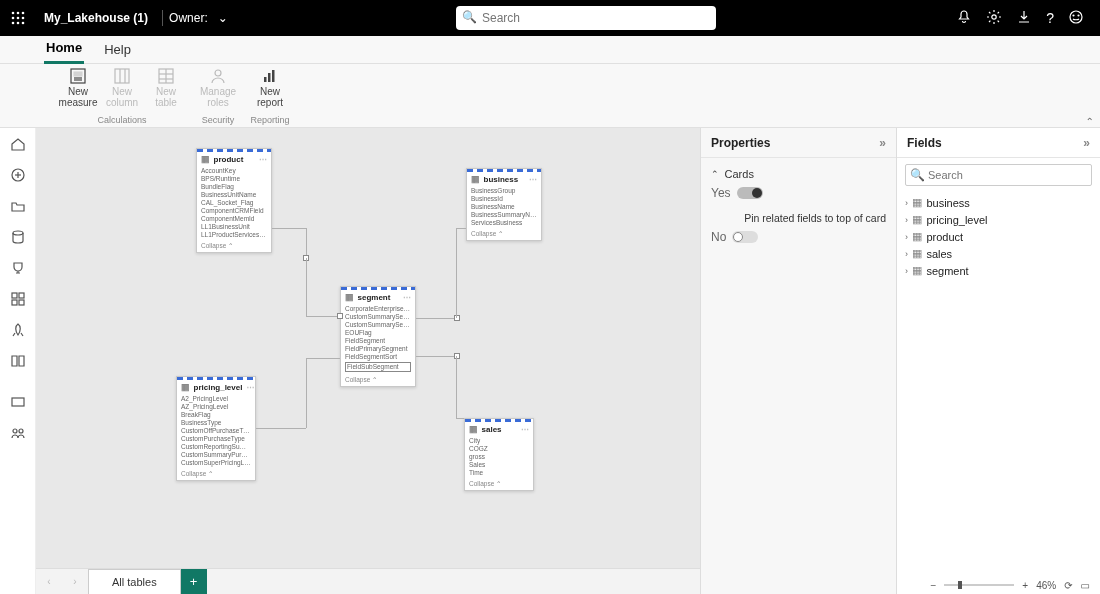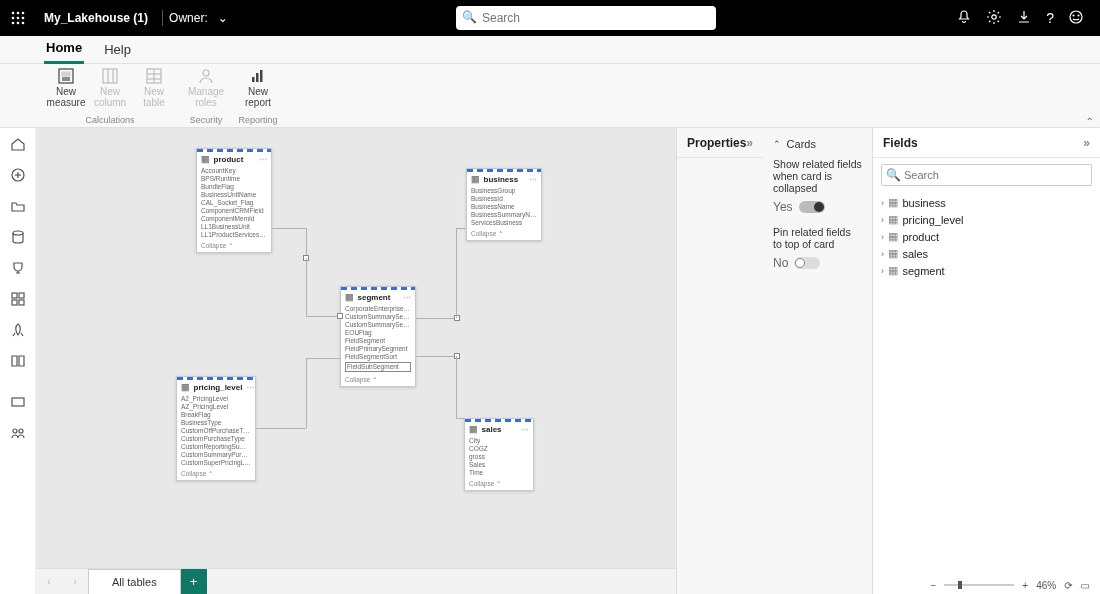--- a/index.html
+++ b/index.html
@@ -17,21 +17,21 @@
   .topbar .search .icon { position:absolute; left:6px; top:4px; color:#888;}
   .topbar .right { display:flex; gap:14px; padding:0 16px; align-items:center;}
   .topbar .right span { cursor:pointer; }
 
   
   .tabrow { height:28px; display:flex; align-items:flex-end; border-bottom:1px solid #e0e0e0; padding-left:44px; gap:18px; font-size:13px; background:#f8f8f8;}
   .tabrow .tab { padding:16px 2px 6px; cursor:pointer; color:#333; }
   .tabrow .tab.active { color:#000; font-weight:600; border-bottom:3px solid #117865; margin-bottom:-1px;}
 
   
-  .ribbon { height:64px; background:#f8f8f8; border-bottom:1px solid #e0e0e0; display:flex; padding-left:40px; position:relative;}
+  .ribbon { height:64px; background:#f8f8f8; border-bottom:1px solid #e0e0e0; display:flex; padding-left:52px; position:relative;}
   .rgroup { display:flex; flex-direction:column; align-items:center; border-right:0px; padding:0 6px;}
   .rgroup .btns { display:flex; gap:4px;}
   .rbtn { width:40px; display:flex; flex-direction:column; align-items:center; justify-content:center; font-size:10px; color:#444; cursor:pointer; padding:2px 0;}
   .rbtn.disabled { color:#bbb; cursor:default;}
   .rbtn .ic { height:20px; display:flex; align-items:center; justify-content:center; font-size:16px;}
   .rbtn .lbl { line-height:11px; text-align:center; }
   .rgroup .gl { font-size:9px; color:#888; margin-top:auto; padding-bottom:2px;}
   .ribbon .collapse { position:absolute; right:6px; bottom:0; font-size:10px; color:#666; cursor:pointer;}
 
   
@@ -56,36 +56,36 @@
   .rel { position:absolute; border-color:#b0b0b0; border-style:solid; border-width:0;}
   .node { position:absolute; width:6px; height:6px; background:#fff; border:1px solid #888;}
 
   
   .btabs { height:26px; background:#f3f3f3; border-top:1px solid #ddd; display:flex; align-items:stretch;}
   .btabs .nav { width:26px; display:flex; align-items:center; justify-content:center; color:#bbb; font-size:10px; cursor:pointer;}
   .btabs .btab { background:#fff; border:1px solid #ccc; border-bottom:none; display:flex; align-items:center; padding:0 23px; font-size:11px; color:#333;}
   .btabs .add { width:26px; background:#117865; color:#fff; display:flex; align-items:center; justify-content:center; cursor:pointer; font-size:13px;}
 
   
-  .rpane { width:196px; background:#f7f7f7; border-left:1px solid #ddd; display:flex; flex-direction:row; font-size:11px;}
+  .rpane { width:196px; background:#f7f7f7; border-left:1px solid #ddd; display:flex; flex-direction:column; font-size:11px;text-align:right;}
   .rpane .phdr { height:30px; display:flex; align-items:center; padding:0 10px; font-weight:600; font-size:12px; color:#222; border-bottom:1px solid #e5e5e5;}
   .rpane .phdr .exp { margin-left:auto; color:#888; cursor:pointer;}
   .sect { padding:6px 10px; }
   .sect .shdr { display:flex; align-items:center; gap:6px; font-size:11px; color:#333; padding:4px 0;}
   .sect .shdr .chev { font-size:9px;}
   .sect .opt { font-size:10.5px; color:#333; padding:4px 0;}
   .toggle { display:flex; align-items:center; gap:6px; padding:2px 0 8px;}
   .toggle .lbl { font-size:12px; color:#666;}
   .sw { width:26px; height:12px; border-radius:6px; background:#bbb; position:relative; cursor:pointer;}
   .sw .knob { position:absolute; width:10px; height:10px; border-radius:50%; background:#555; top:1px;}
   .sw.on .knob { right:1px; background:#333;}
   .sw.off .knob { left:1px; background:#fff; border:1px solid #888;}
   .sw.off { background:#ddd;}
 
-  .fpane { width:228px; background:#fff; border-left:1px solid #ddd; display:flex; flex-direction:column;}
+  .fpane { width:204px; background:#fff; border-left:1px solid #ddd; display:flex; flex-direction:column;}
   .fpane .phdr { height:30px; display:flex; align-items:center; padding:0 10px; font-weight:600; font-size:12px; color:#222; border-bottom:1px solid #e5e5e5;}
   .fpane .phdr .exp { margin-left:auto; color:#888; cursor:pointer;}
   .fpane .srch { position:relative; margin:6px 8px;}
   .fpane .srch input { width:100%; height:22px; border:1px solid #ccc; border-radius:2px; padding:0 6px 0 22px; font-size:11px;}
   .fpane .srch .icon { position:absolute; left:5px; top:4px; color:#888; font-size:12px;}
   .flist { padding:2px 8px;}
   .fitem { display:flex; align-items:center; gap:4px; padding:2px 0; font-size:11px; color:#222; cursor:pointer;}
   .fitem .chev { font-size:9px; color:#666;}
   .fitem .tic { font-size:11px; color:#888;}
 
@@ -399,21 +399,20 @@
   <div class="rpane">
     <div class="phdr">
       <span>Properties</span>
       <span class="exp">»</span>
     </div>
     <div class="sect">
       <div class="shdr">
         <span class="chev">⌃</span>
         <span>Cards</span>
       </div>
-      <div class="opt">Show related fields when card is collapsed</div>
       <div class="toggle">
         <span class="lbl">Yes</span>
         <div class="sw on">
             <div class="knob"></div>
           </div>
       </div>
       <div class="opt">Pin related fields to top of card</div>
       <div class="toggle">
         <span class="lbl">No</span>
         <div class="sw off">

